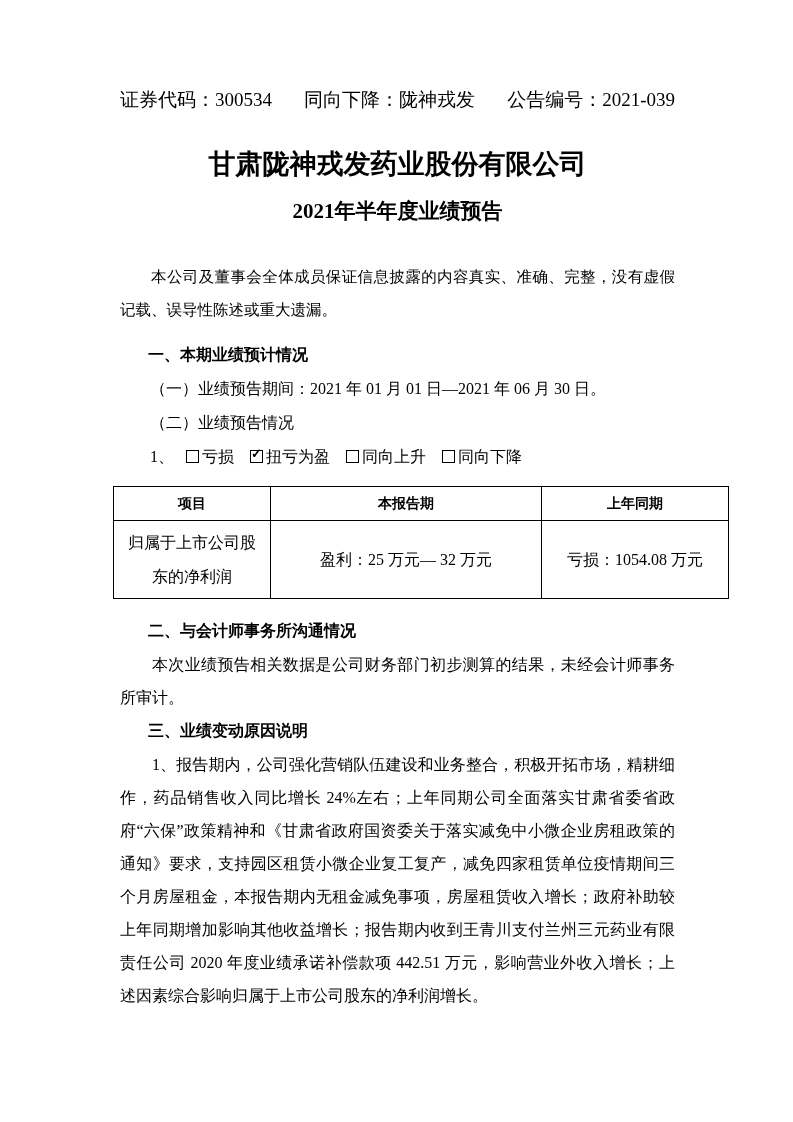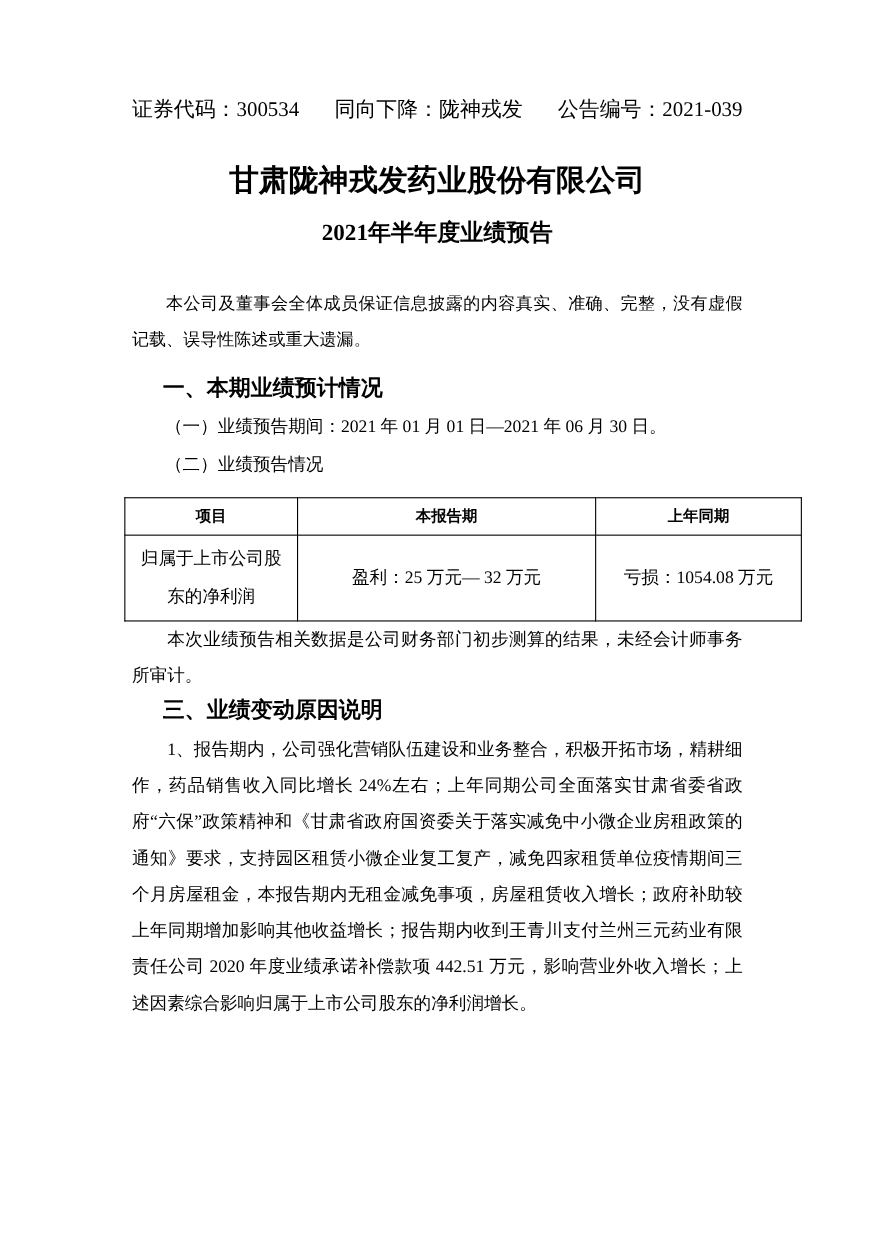--- a/index.html
+++ b/index.html
@@ -38,22 +38,22 @@
     text-indent: 2em;
     font-weight: normal;
     text-align: justify;
     font-family: "Liberation Sans", "DejaVu Sans", sans-serif;
     font-size: 15.5px;
   }
   .sec-heading {
     margin: 0; padding-left: 28px;
     line-height: 34px;
     font-weight: bold;
-    font-family: Liberation Mono, monospace;
-    font-size: 20px;
+    font-family: Liberation Sans, sans-serif;
+    font-size: 16px;
   }
   .sec-heading.first { margin-top: 12px; }
   .sub-line {
     margin: 0; padding-left: 30px;
     line-height: 34px;
   }
   .checkbox-row {
     margin: 0; padding-left: 30px;
     line-height: 34px;
   }
@@ -116,35 +116,42 @@
 
   <h1 class="company-title">甘肃陇神戎发药业股份有限公司</h1>
   <h2 class="report-subtitle">2021年半年度业绩预告</h2>
 
   <p class="disclaimer">本公司及董事会全体成员保证信息披露的内容真实、准确、完整，没有虚假记载、误导性陈述或重大遗漏。</p>
 
   <p class="sec-heading first">一、本期业绩预计情况</p>
   <p class="sub-line">（一）业绩预告期间：2021 年 01 月 01 日—2021 年 06 月 30 日。</p>
   <p class="sub-line">（二）业绩预告情况</p>
 
+  <div class="checkbox-row">
+    <span class="cb-item">1、</span><span class="cb-item"><span class="cb"></span><span>亏损</span></span>
+    <span class="cb-item"><span class="cb checked"></span><span>扭亏为盈</span></span>
+    <span class="cb-item"><span class="cb"></span><span>同向上升</span></span>
+    <span class="cb-item"><span class="cb"></span><span>同向下降</span></span>
+  </div>
 
 
   <table class="forecast">
     <tbody>
         <tr>
       <th class="col-item">项目</th>
       <th class="col-current">本报告期</th>
       <th class="col-prior">上年同期</th>
     </tr>
     <tr>
       <td>归属于上市公司股东的净利润</td>
       <td>盈利：25 万元— 32 万元</td>
       <td>亏损：1054.08 万元</td>
     </tr>
   </tbody>
     </table>
 
+  <p class="sec-heading after-table">二、与会计师事务所沟通情况</p>
   <p class="body-para">本次业绩预告相关数据是公司财务部门初步测算的结果，未经会计师事务所审计。</p>
 
   <p class="sec-heading">三、业绩变动原因说明</p>
   <p class="body-para">1、报告期内，公司强化营销队伍建设和业务整合，积极开拓市场，精耕细作，药品销售收入同比增长 24%左右；上年同期公司全面落实甘肃省委省政府“六保”政策精神和《甘肃省政府国资委关于落实减免中小微企业房租政策的通知》要求，支持园区租赁小微企业复工复产，减免四家租赁单位疫情期间三个月房屋租金，本报告期内无租金减免事项，房屋租赁收入增长；政府补助较上年同期增加影响其他收益增长；报告期内收到王青川支付兰州三元药业有限责任公司 2020 年度业绩承诺补偿款项 442.51 万元，影响营业外收入增长；上述因素综合影响归属于上市公司股东的净利润增长。</p>
 
 </div>
 
 </body></html>

